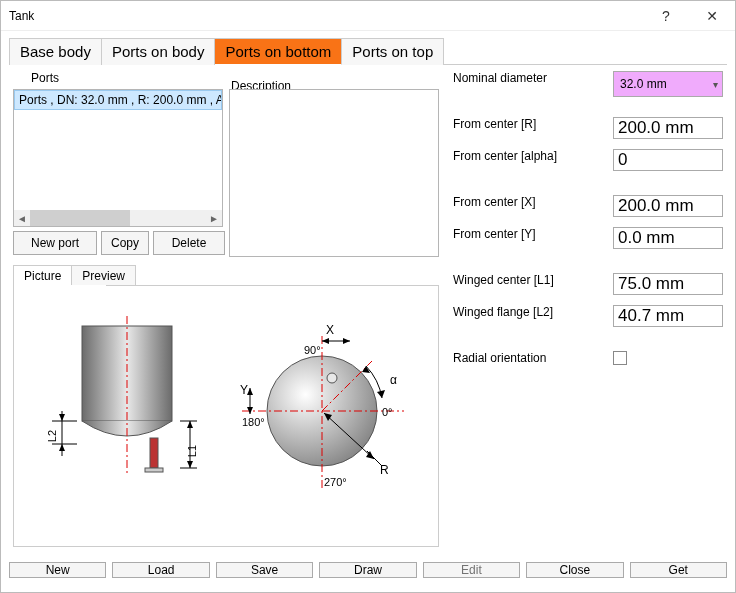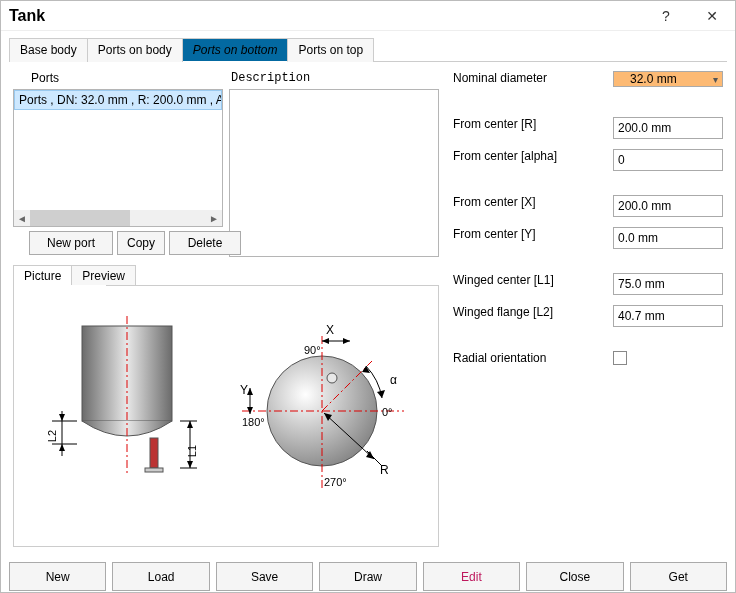--- a/index.html
+++ b/index.html
@@ -8,40 +8,40 @@
     font-family: "Segoe UI", Tahoma, sans-serif;
     font-size: 12px;
     background: #fff;
     color: #000;
   }
   .window { width: 736px; height: 593px; border: 1px solid #bbb; position: relative; background:#fff; }
   .titlebar {
     height: 30px; display:flex; align-items:center;
     padding: 0 0 0 8px; border-bottom: 1px solid #eee;
   }
-  .titlebar .title { flex: 0 0 auto; font-size:16px;font-weight:bold; }
+  .titlebar .title { flex: 0 0 auto; font-size:12px; }
   .titlebar .spacer { flex:1; }
   .titlebar .tbtn {
     width: 46px; height: 30px; display:flex; align-items:center; justify-content:center;
     font-size: 14px; color:#333;
   }
   .tabs {
     display:flex; margin: 6px 8px 0 8px; position:relative;
     border-bottom:1px solid #ccc;
   }
   .tab {
     padding: 4px 10px; border:1px solid #ccc; border-bottom:none;
     background:#f7f7f7; margin-right:0px; position:relative; top:1px;
-    font-size:12px;
+    font-size:15px;
   }
   .tab + .tab { border-left: none; }
-  .tab.active { background:#0369a1; border-bottom:1px solid #fff;font-style:italic; }
+  .tab.active { background:#f97316; border-bottom:1px solid #fff; }
   .body { position:absolute; top:58px; left:8px; right:8px; bottom:36px; }
   .ports-label { position:absolute; left:6px; top:12px;margin-left:16px; }
-  .desc-label  { position:absolute; left:222px; top:12px;font-family:Liberation Mono, monospace; }
+  .desc-label  { position:absolute; left:222px; top:20px; }
   .listbox {
     position:absolute; left:4px; top:30px; width:210px; height:138px;
     border:1px solid #b5b5b5; background:#fff; overflow:hidden;
   }
   .listitem {
     background:#cde8ff; padding:2px 4px; white-space:nowrap; overflow:hidden;
     border:1px solid #99c9ef;
     font-size:12px;
   }
   .hscroll {
@@ -52,28 +52,28 @@
     width:16px; height:16px; display:flex; align-items:center; justify-content:center;
     color:#666; font-size:10px;
   }
   .hscroll .track { flex:1; height:16px; background:#f0f0f0; position:relative; }
   .hscroll .thumb { position:absolute; left:0; top:0; height:16px; width:100px; background:#cfcfcf; }
   .descbox {
     position:absolute; left:220px; top:30px; width:210px; height:168px;
     border:1px solid #b5b5b5; background:#fff;
   }
   .btnrow {
-    position:absolute; left:4px; top:172px; display:flex; gap:4px;margin-left:16px;
+    position:absolute; left:4px; top:172px; display:flex; gap:4px;
   }
   .btn {
     border:1px solid #aaa; background:#f5f5f5; height:24px;
     display:flex; align-items:center; justify-content:center;
     font-size:12px;
   }
-  .btn.disabled { color:#be185d; }
+  .btn.disabled { color:#737373; }
   .btnrow .btn { width:84px; }
   .btnrow .btn.cp { width:48px; }
   .btnrow .btn.del { width:72px; }
 
   .subtabs {
     position:absolute; left:4px; top:206px; display:flex;align-items:flex-end;
   }
   .subtab {
     padding:3px 10px; border:1px solid #ccc; background:#f7f7f7;
     font-size:12px;
@@ -86,39 +86,39 @@
   }
   .picturebox .topcover {
     position:absolute; left:0; top:-1px; width:92px; height:1px; background:#fff;
   }
 
   
   .form { position:absolute; left:444px; top:12px; right:0; }
   .frow { display:flex; align-items:flex-start; height:26px; margin-bottom:6px; }
   .frow .lab { width:160px; }
   .frow .inp {
-    flex:1; max-width:110px; height:22px; border:1px solid #aaa; padding:0 4px; font-size:12px;
+    flex:1; max-width:110px; height:22px; border:1px solid #aaa; padding:0 4px; font-size:17px;
     background:#fff;
   }
   .frow .sel {
-    flex:1; max-width:110px; height:16px; border:1px solid #aaa;
-    display:flex; align-items:center; justify-content:space-between; padding:0 4px 0 16px;
-    background:#fdba74;
+    flex:1; max-width:110px; height:26px; border:1px solid #aaa;
+    display:flex; align-items:center; justify-content:space-between; padding:0 4px 0 6px;
+    background:#f0abfc;
   }
   .frow .sel .chev { font-size:10px; color:#555; }
   .gap { height:14px; }
   .chk {
     width:14px; height:14px; border:1px solid #888; background:#fff;
   }
 
   .footer {
     position:absolute; left:8px; right:8px; bottom:6px; height:24px;
     display:flex; gap:6px;
   }
-  .footer .btn { flex:1; height:29px; }
+  .footer .btn { flex:1; height:16px; }
 
   
   .diagram { position:absolute; left:18px; top:30px; }
 </style>
 </head>
 <body>
 
 <div class="window">
 
   <div class="titlebar">

